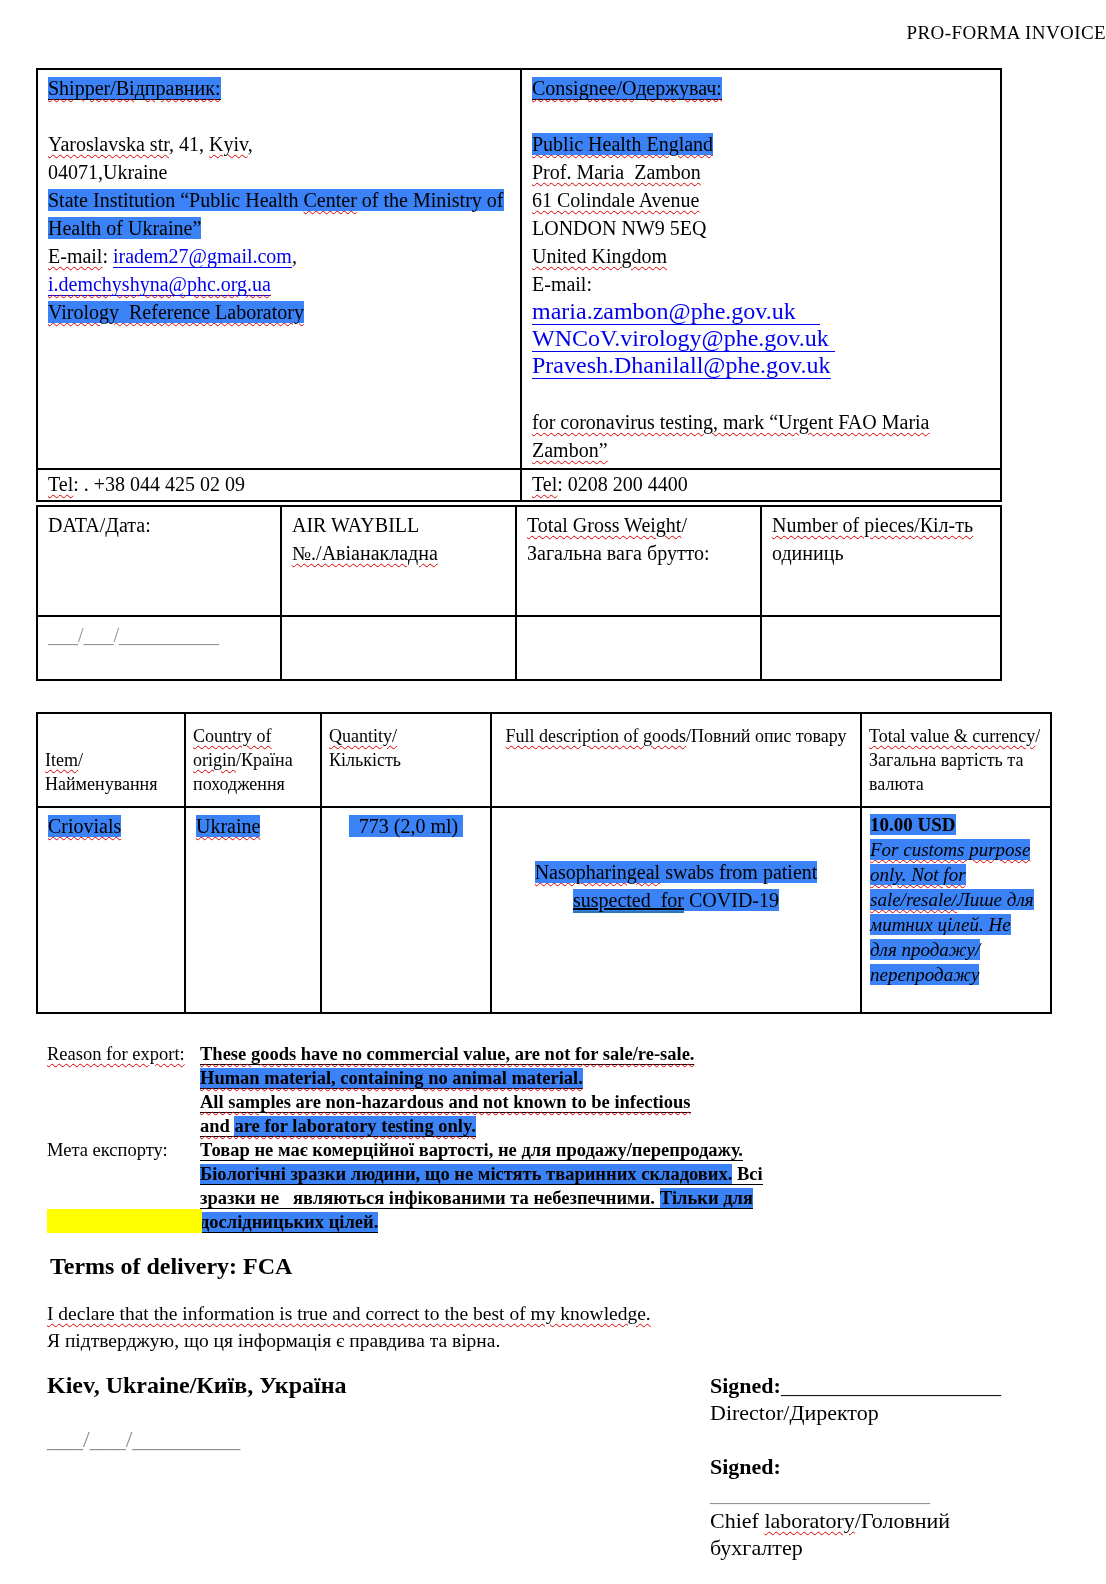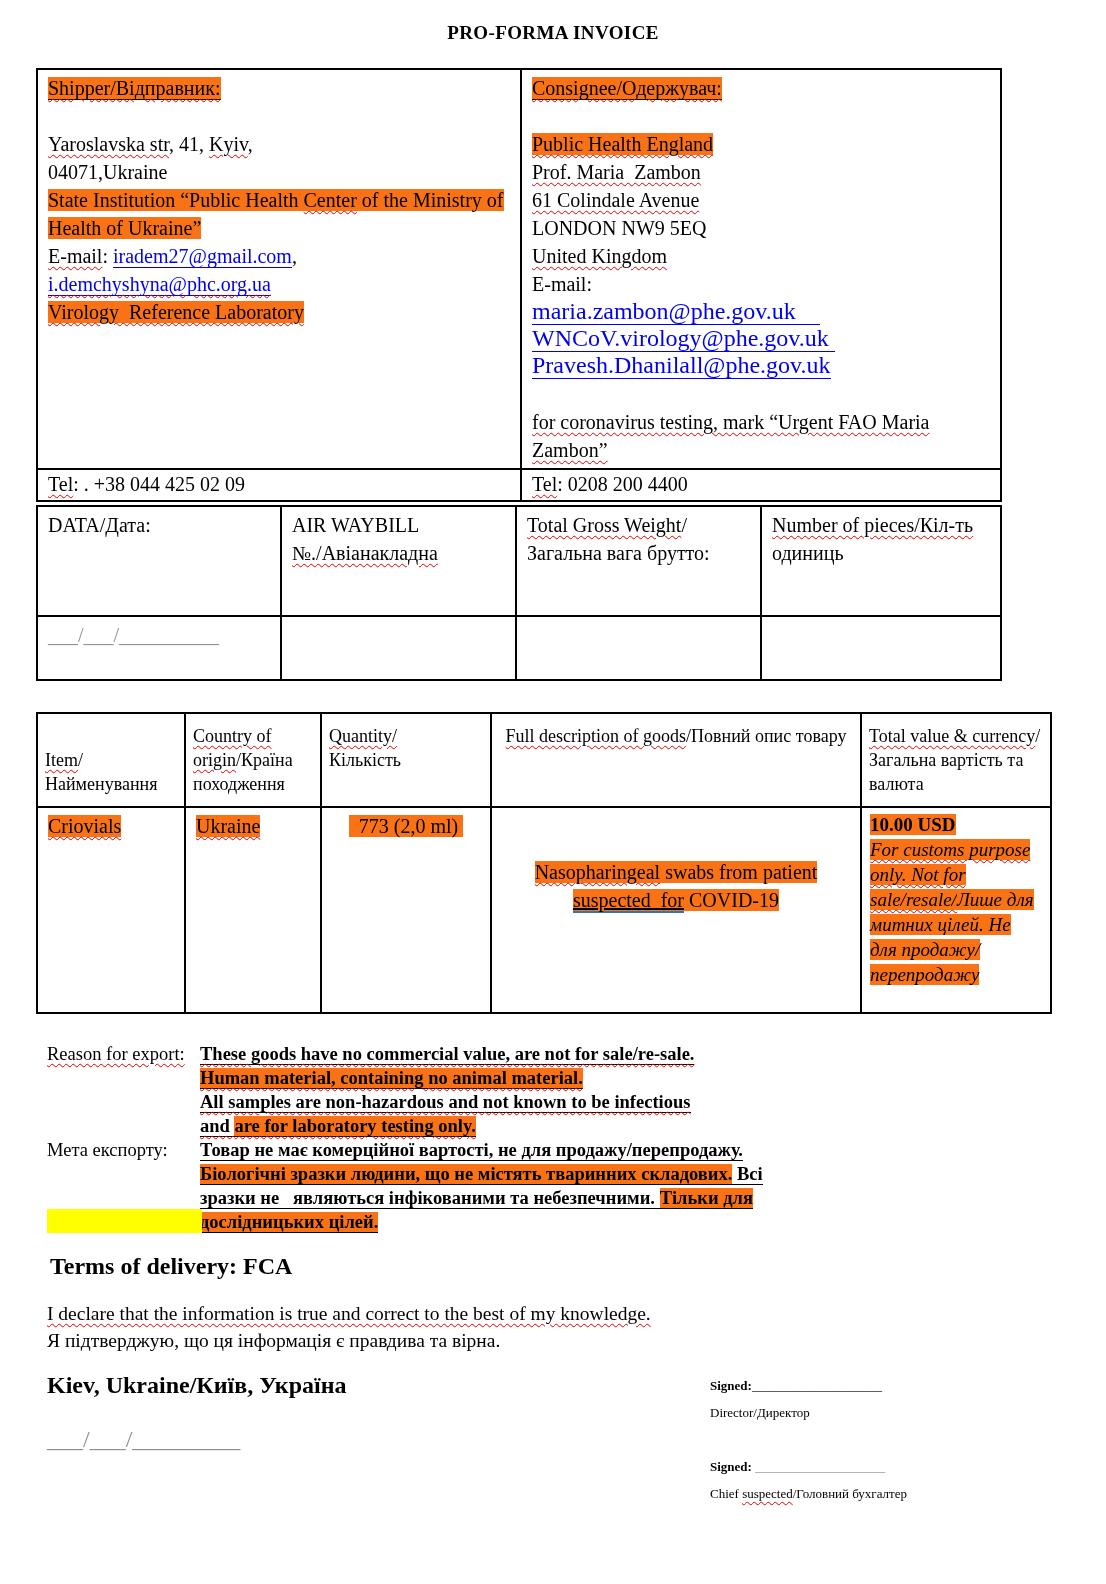--- a/index.html
+++ b/index.html
@@ -8,39 +8,39 @@
     width: 1106px; height: 1584px; position: relative;
     background: #ffffff; color: #000;
     font-family: "Liberation Serif", "DejaVu Serif", serif;
     font-size: 20px;
   }
   .page { position: absolute; inset: 0; }
 
   
   .b { font-weight: bold; }
   .i { font-style: italic; }
-  .hl { background: #f97316; }
+  .hl { background: #3b82f6; }
   .u { border-bottom: 1.6px solid currentColor; }
   .sq {
     text-decoration-line: underline;
     text-decoration-style: wavy;
     text-decoration-color: #e00000;
     text-decoration-thickness: 1px;
     text-underline-offset: 3px;
   }
   .ub { text-decoration-line: underline; border-bottom: 2.5px solid #2e75b6; }
   .link { color: #0000ee; }
   .gray { color: #8f8f8f; }
   .sm { font-size: 24px; }
 
   .ln { line-height: 28px; min-height: 28px; }
 
   .title {
     position: absolute; top: 22px; left: 0; width: 100%;
-    text-align: center; font-weight: bold; font-size: 19px; letter-spacing: .4px;
+    text-align: right; font-weight: normal; font-size: 19px; letter-spacing: .4px;
   }
 
   table { border-collapse: collapse; position: absolute; table-layout: fixed; }
   td { border: 2.2px solid #000; vertical-align: top; padding: 4px 10px; font-size: 20px; overflow: hidden; }
 
   .t1 { left: 36px; top: 68px; width: 964px; }
   .t1 td.main { height: 387px; }
   .t1 td.telrow { height: 32px; padding-top: 1px; padding-bottom: 1px; }
   .t1 td.telrow .ln { line-height: 26px; min-height: 26px; }
   .t1 .sm { line-height: 26px; }
@@ -66,21 +66,21 @@
   .rlabel { position: absolute; left: 0; }
   .rtext { margin-left: 153px; }
   .strip { position: absolute; left: 0; top: 167px; width: 155px; height: 24px; background: #ffff00; }
 
   .terms { position: absolute; left: 50px; top: 1252px; font-size: 24px; }
   .decl  { position: absolute; left: 47px; top: 1300px; font-size: 19.5px; }
   .decl .ln { line-height: 27px; min-height: 27px; }
 
   .sig-left  { position: absolute; left: 47px;  top: 1372px; font-size: 24px; }
   .sig-left .ln { line-height: 27px; min-height: 27px; }
-  .sig-right { position: absolute; left: 710px; top: 1372px; width: 272px; font-size: 13px; }
+  .sig-right { position: absolute; left: 710px; top: 1372px; width: 272px; font-size: 22px; }
   .sig-right .ln { line-height: 27px; min-height: 27px; }
 </style>
 </head>
 <body>
 
 <div class="page">
 
   <div class="title">PRO-FORMA INVOICE</div>
 
   <table class="t1">
@@ -242,16 +242,16 @@
   <div class="sig-left">
       <div class="ln"><span class="b">Kiev, Ukraine/Київ, Україна</span></div>
       <div class="ln">&nbsp;</div>
       <div class="ln"><span class="gray">___/___/_________</span></div>
     </div>
   <div class="sig-right">
       <div class="ln"><span class="b">Signed:</span><span>____________________</span></div>
       <div class="ln"><span>Director/Директор</span></div>
       <div class="ln">&nbsp;</div>
       <div class="ln"><span class="b">Signed:</span><span> </span><span class="gray">____________________</span></div>
-      <div class="ln"><span>Chief </span><span class="sq">suspected</span><span>/Головний бухгалтер</span></div>
+      <div class="ln"><span>Chief </span><span class="sq">laboratory</span><span>/Головний бухгалтер</span></div>
     </div>
 
 </div>
 
 </body></html>

